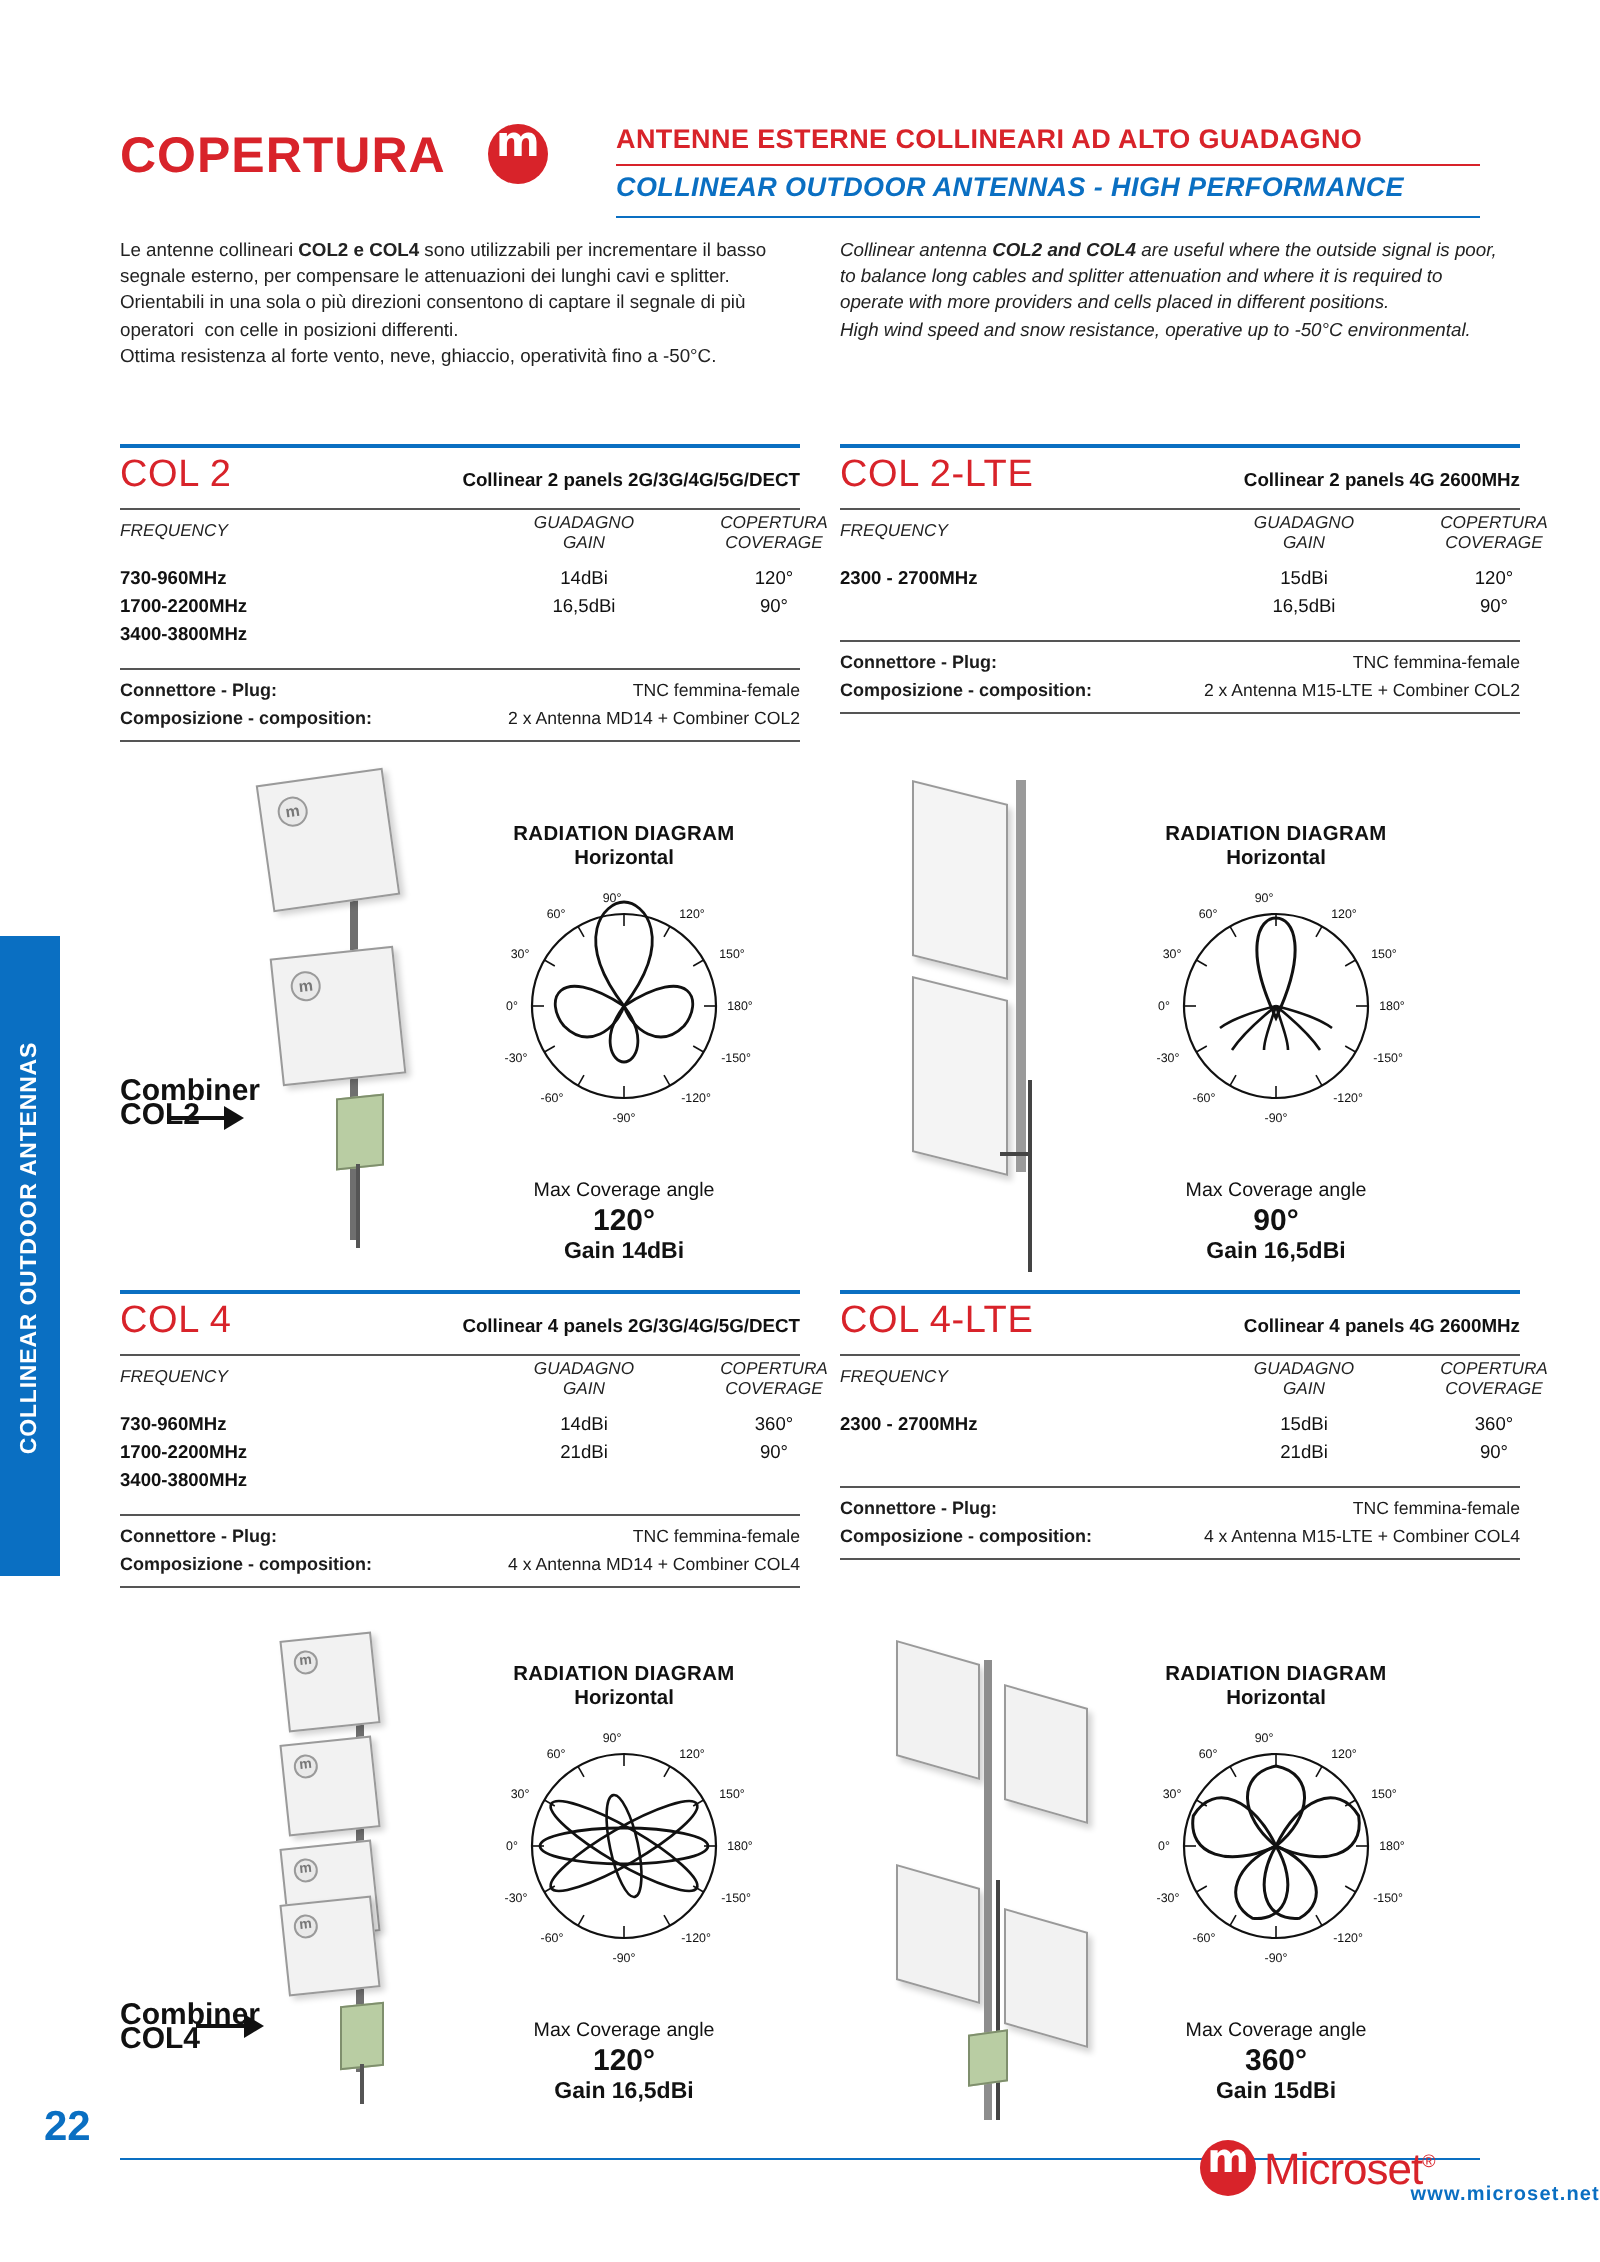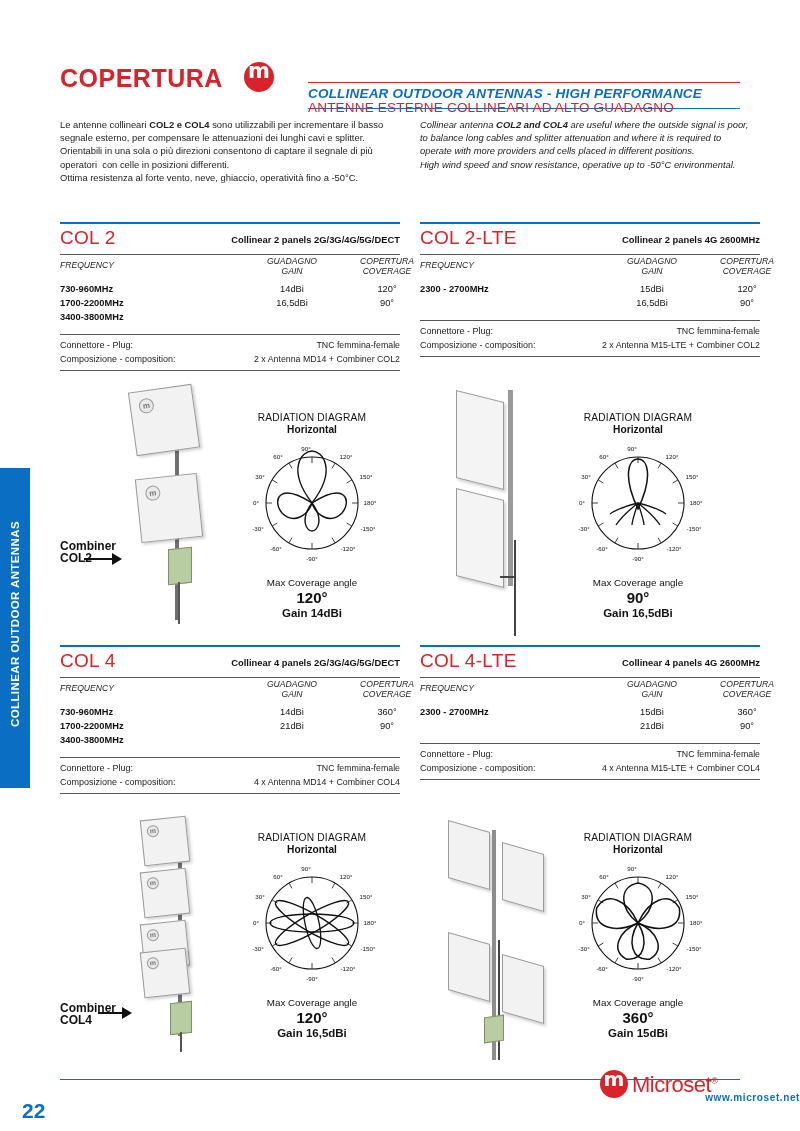--- a/index.html
+++ b/index.html
@@ -33,23 +33,22 @@
   .logo-dot{
     position:absolute;left:244px;top:62px;width:30px;height:30px;border-radius:50%;
     background:#d8232a;
   }
   .logo-dot:after{
     content:"m";position:absolute;left:0;right:0;top:-3px;
     text-align:center;color:#fff;font-size:21px;font-weight:bold;
     font-family:"DejaVu Sans", sans-serif;
   }
   .hdr-l1{
-    position:absolute;left:248px;top:4px;font-size:13.5px;font-weight:normal;color:#d8232a;
+    position:absolute;left:248px;top:4px;font-size:13.5px;font-weight:bold;color:#d8232a;
     letter-spacing:.2px;
-    margin-top:38px;
   }
   .hdr-l2{
     position:absolute;left:248px;top:28px;font-size:13.5px;font-weight:bold;color:#0a6fc2;
     font-style:italic;letter-spacing:.2px;
   }
   .hdr-rule{position:absolute;left:248px;top:24px;width:432px;height:1px;background:#d8232a;}
   .hdr-rule2{position:absolute;left:248px;top:50px;width:432px;height:1px;background:#0a6fc2;}
 
   
   .intro-l{position:absolute;left:60px;top:118px;width:340px;font-size:9.4px;line-height:13.2px;color:#222;}
@@ -75,36 +74,36 @@
   .th-cov{left:290px;top:34px;text-align:center;width:74px;line-height:10px;}
 
   .rows{position:absolute;left:0;top:62px;width:100%;}
   .row{position:relative;height:14px;font-size:9.3px;}
   .row .f{position:absolute;left:0;top:0;font-weight:bold;color:#111;}
   .row .g{position:absolute;left:196px;width:72px;text-align:center;color:#111;}
   .row .c{position:absolute;left:290px;width:74px;text-align:center;color:#111;}
 
   .bl-rule-bot{position:absolute;left:0;width:100%;height:1px;background:#555;}
   .plug,.comp{position:absolute;left:0;width:100%;font-size:9px;}
-  .plug .lbl,.comp .lbl{font-weight:normal;}
+  .plug .lbl,.comp .lbl{font-weight:bold;}
   .plug .val,.comp .val{position:absolute;right:0;top:0;font-size:8.8px;font-weight:normal;}
 
   
   .rd{position:absolute;width:180px;text-align:center;}
-  .rd-t1{font-size:10.2px;font-weight:normal;color:#111;letter-spacing:.2px;text-align:center;}
+  .rd-t1{font-size:10.2px;font-weight:bold;color:#111;letter-spacing:.2px;text-align:center;}
   .rd-t2{font-size:10.2px;font-weight:bold;color:#111;margin-top:1px;}
   .rd-svg{margin-top:4px;}
-  .rd-cap{font-size:9.8px;margin-top:2px;color:#111;}
+  .rd-cap{font-size:9.8px;margin-top:14px;color:#111;}
   .rd-big{font-size:15px;font-weight:bold;color:#111;margin-top:1px;}
   .rd-gain{font-size:11.5px;font-weight:bold;color:#111;margin-top:1px;}
 
-  .combiner-lbl{position:absolute;font-size:12px;font-weight:bold;color:#111;line-height:12px;}
-
-  
-  .pagenum{position:absolute;left:22px;top:1099px;font-size:21px;font-weight:bold;color:#0a6fc2;}
+  .combiner-lbl{position:absolute;font-size:15px;font-weight:bold;color:#111;line-height:12px;}
+
+  
+  .pagenum{position:absolute;left:22px;top:1052px;font-size:21px;font-weight:bold;color:#0a6fc2;}
   .foot-rule{position:absolute;left:60px;top:1079px;width:680px;height:1.4px;background:#0a6fc2;}
   .foot-url{position:absolute;left:0;right:0;top:1092px;text-align:right;font-size:10px;font-weight:bold;color:#0a6fc2;letter-spacing:.6px;}
   .foot-logo{position:absolute;left:600px;top:1068px;width:150px;height:34px;}
   .foot-logo .dot{position:absolute;left:0;top:2px;width:28px;height:28px;border-radius:50%;background:#d8232a;}
   .foot-logo .dot:after{content:"m";position:absolute;left:0;right:0;top:-3px;text-align:center;color:#fff;font-size:20px;font-weight:bold;font-family:"DejaVu Sans",sans-serif;}
   .foot-logo .nm{position:absolute;left:32px;top:4px;font-size:22px;font-weight:normal;color:#d8232a;letter-spacing:-.5px;}
   .foot-logo .nm sup{font-size:9px;vertical-align:super;}
 
   
   .illus{position:absolute;}

